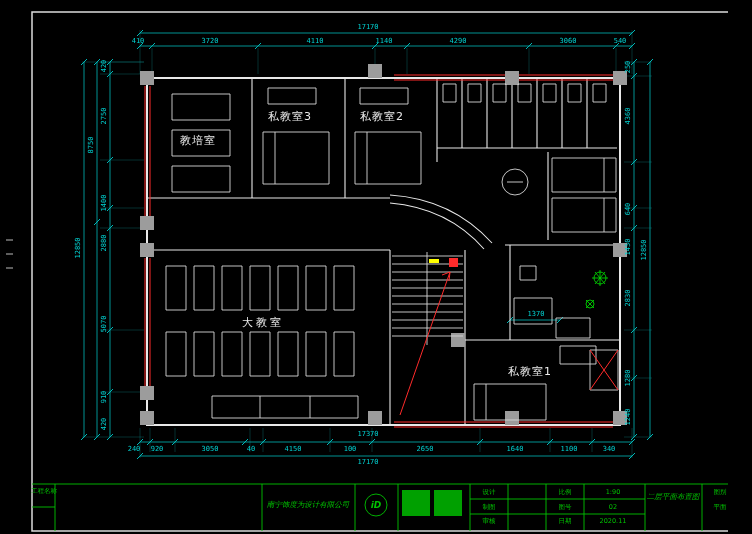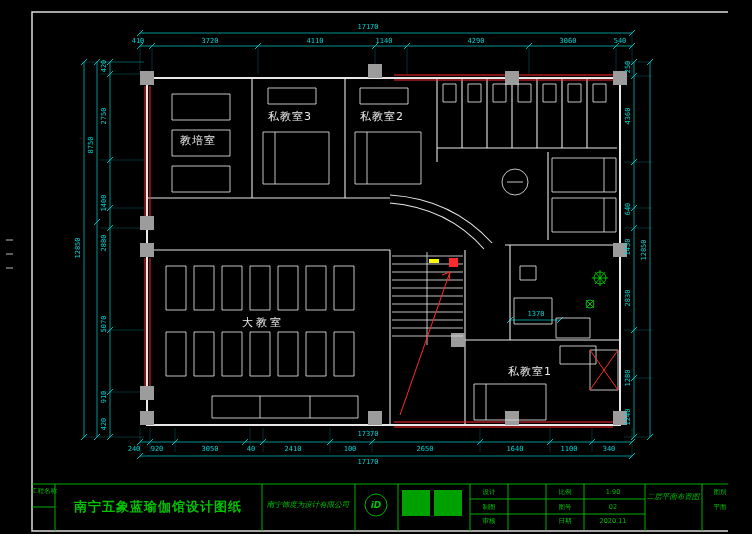--- a/index.html
+++ b/index.html
@@ -114,30 +114,30 @@
       <circle cx="376" cy="505" r="11"></circle>
     </g>
     <path fill="#00a000" d="M402,490h28v26h-28z M434,490h28v26h-28z"></path>
   </svg>
 
   <span class="lbl dim" style="left:368px;top:27px">17170</span>
   <span class="lbl dim" style="left:138px;top:41px">410</span>
   <span class="lbl dim" style="left:210px;top:41px">3720</span>
   <span class="lbl dim" style="left:315px;top:41px">4110</span>
   <span class="lbl dim" style="left:384px;top:41px">1140</span>
-  <span class="lbl dim" style="left:476px;top:41px">4290</span>
+  <span class="lbl dim" style="left:458px;top:41px">4290</span>
   <span class="lbl dim" style="left:568px;top:41px">3060</span>
   <span class="lbl dim" style="left:620px;top:41px">540</span>
 
   <span class="lbl dim" style="left:368px;top:434px">17370</span>
   <span class="lbl dim" style="left:134px;top:449px">240</span>
   <span class="lbl dim" style="left:157px;top:449px">920</span>
   <span class="lbl dim" style="left:210px;top:449px">3050</span>
   <span class="lbl dim" style="left:251px;top:449px">40</span>
-  <span class="lbl dim" style="left:293px;top:449px">2410</span>
+  <span class="lbl dim" style="left:293px;top:449px">4150</span>
   <span class="lbl dim" style="left:350px;top:449px">100</span>
   <span class="lbl dim" style="left:425px;top:449px">2650</span>
   <span class="lbl dim" style="left:515px;top:449px">1640</span>
   <span class="lbl dim" style="left:569px;top:449px">1100</span>
   <span class="lbl dim" style="left:609px;top:449px">340</span>
   <span class="lbl dim" style="left:368px;top:462px">17170</span>
 
   <span class="lbl dim v" style="left:104px;top:66px">420</span>
   <span class="lbl dim v" style="left:104px;top:116px">2750</span>
   <span class="lbl dim v" style="left:104px;top:203px">1400</span>
@@ -159,21 +159,20 @@
 
   <span class="lbl dim" style="left:536px;top:314px">1370</span>
 
   <span class="lbl room" style="left:198px;top:140px">教培室</span>
   <span class="lbl room" style="left:290px;top:116px">私教室3</span>
   <span class="lbl room" style="left:382px;top:116px">私教室2</span>
   <span class="lbl room big" style="left:263px;top:322px">大教室</span>
   <span class="lbl room" style="left:530px;top:371px">私教室1</span>
 
   <span class="lbl tb small" style="left:44px;top:491px">工程名称</span>
-  <span class="lbl tb title" style="left:158px;top:506px">南宁五象蓝瑜伽馆设计图纸</span>
   <span class="lbl tb med" style="left:308px;top:505px">南宁饰度为设计有限公司</span>
   <span class="lbl tb logo" style="left:376px;top:505px">iD</span>
 
   <span class="lbl tb small" style="left:489px;top:492px">设计</span>
   <span class="lbl tb small" style="left:527px;top:492px"></span>
   <span class="lbl tb small" style="left:565px;top:492px">比例</span>
   <span class="lbl tb small" style="left:613px;top:492px">1:90</span>
 
   <span class="lbl tb small" style="left:489px;top:507px">制图</span>
   <span class="lbl tb small" style="left:527px;top:507px"></span>

